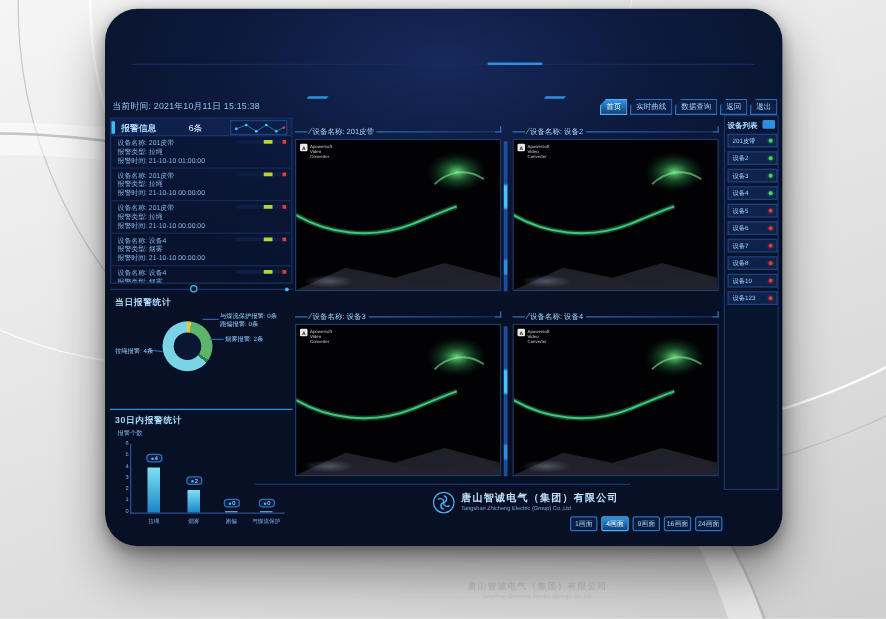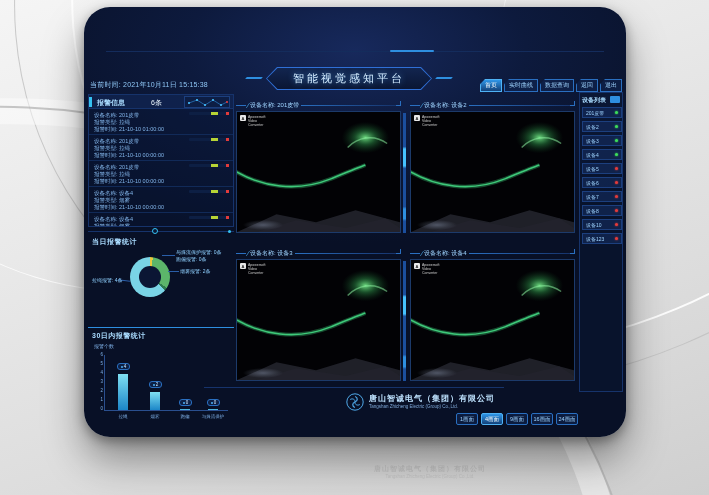--- a/index.html
+++ b/index.html
@@ -149,25 +149,20 @@
 <div class="bgcurve c5"></div>
 <div class="bgcurve c3"></div>
 <div class="bgcurve c4"></div>
 
 <div class="screen">
 
   <div class="topline"></div>
   <div class="topline-bright"></div>
   <div class="time">当前时间: 2021年10月11日 15:15:38</div>
 
-  <div class="title-frame">
-    <div class="title-frame-inner">
-      <span class="title-text">智能视觉感知平台</span>
-    </div>
-  </div>
   <div class="title-side ts-l"></div>
   <div class="title-side ts-r"></div>
 
   <div class="nav">
     <div class="nav-btn active">首页</div>
     <div class="nav-btn">实时曲线</div>
     <div class="nav-btn">数据查询</div>
     <div class="nav-btn">返回</div>
     <div class="nav-btn">退出</div>
   </div>

